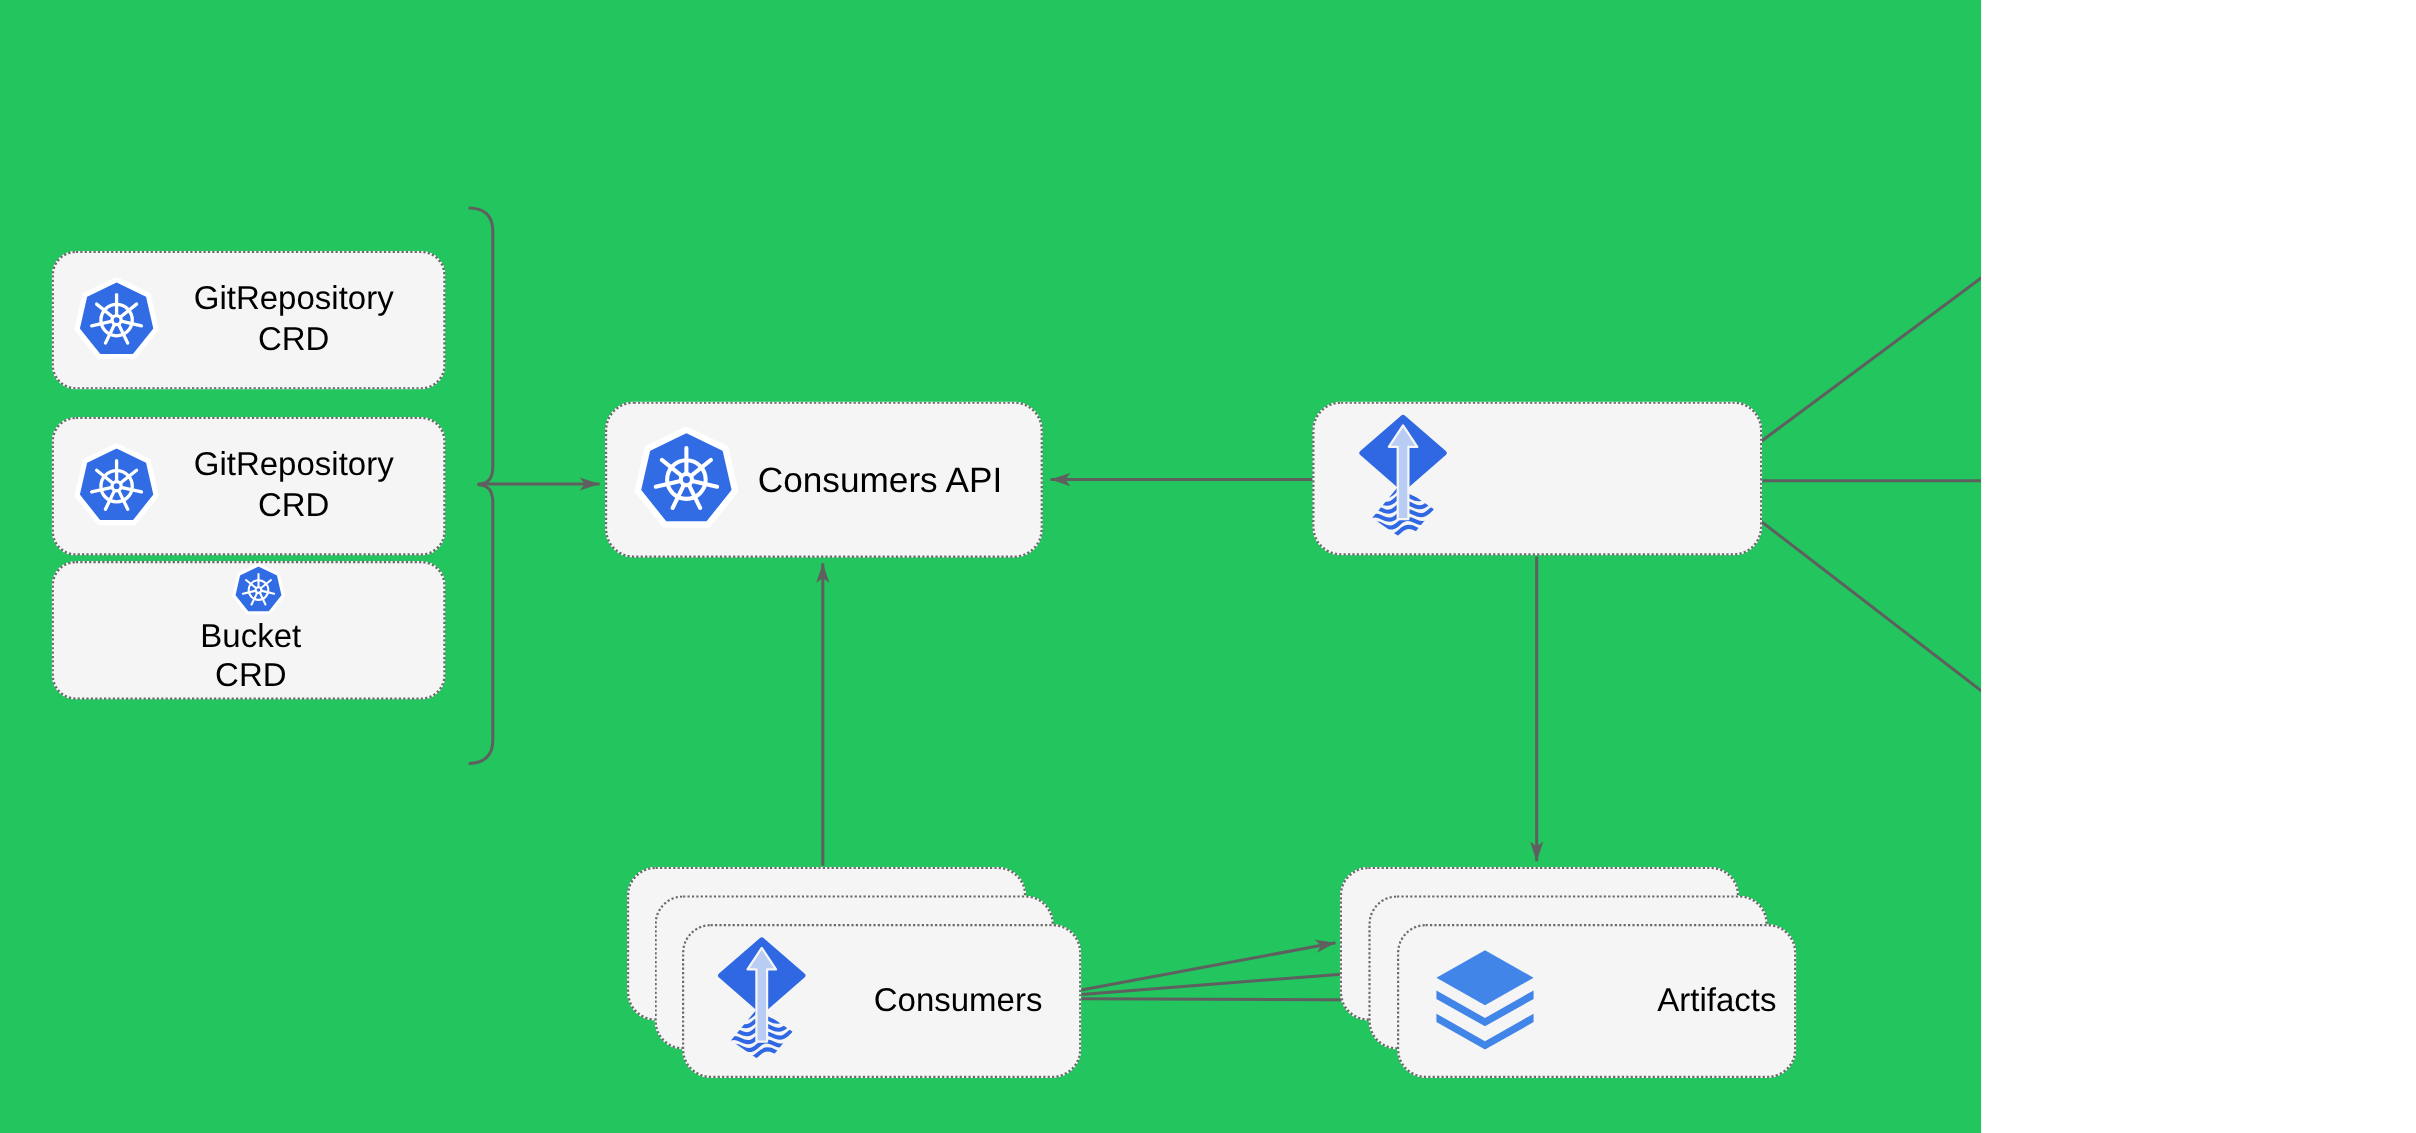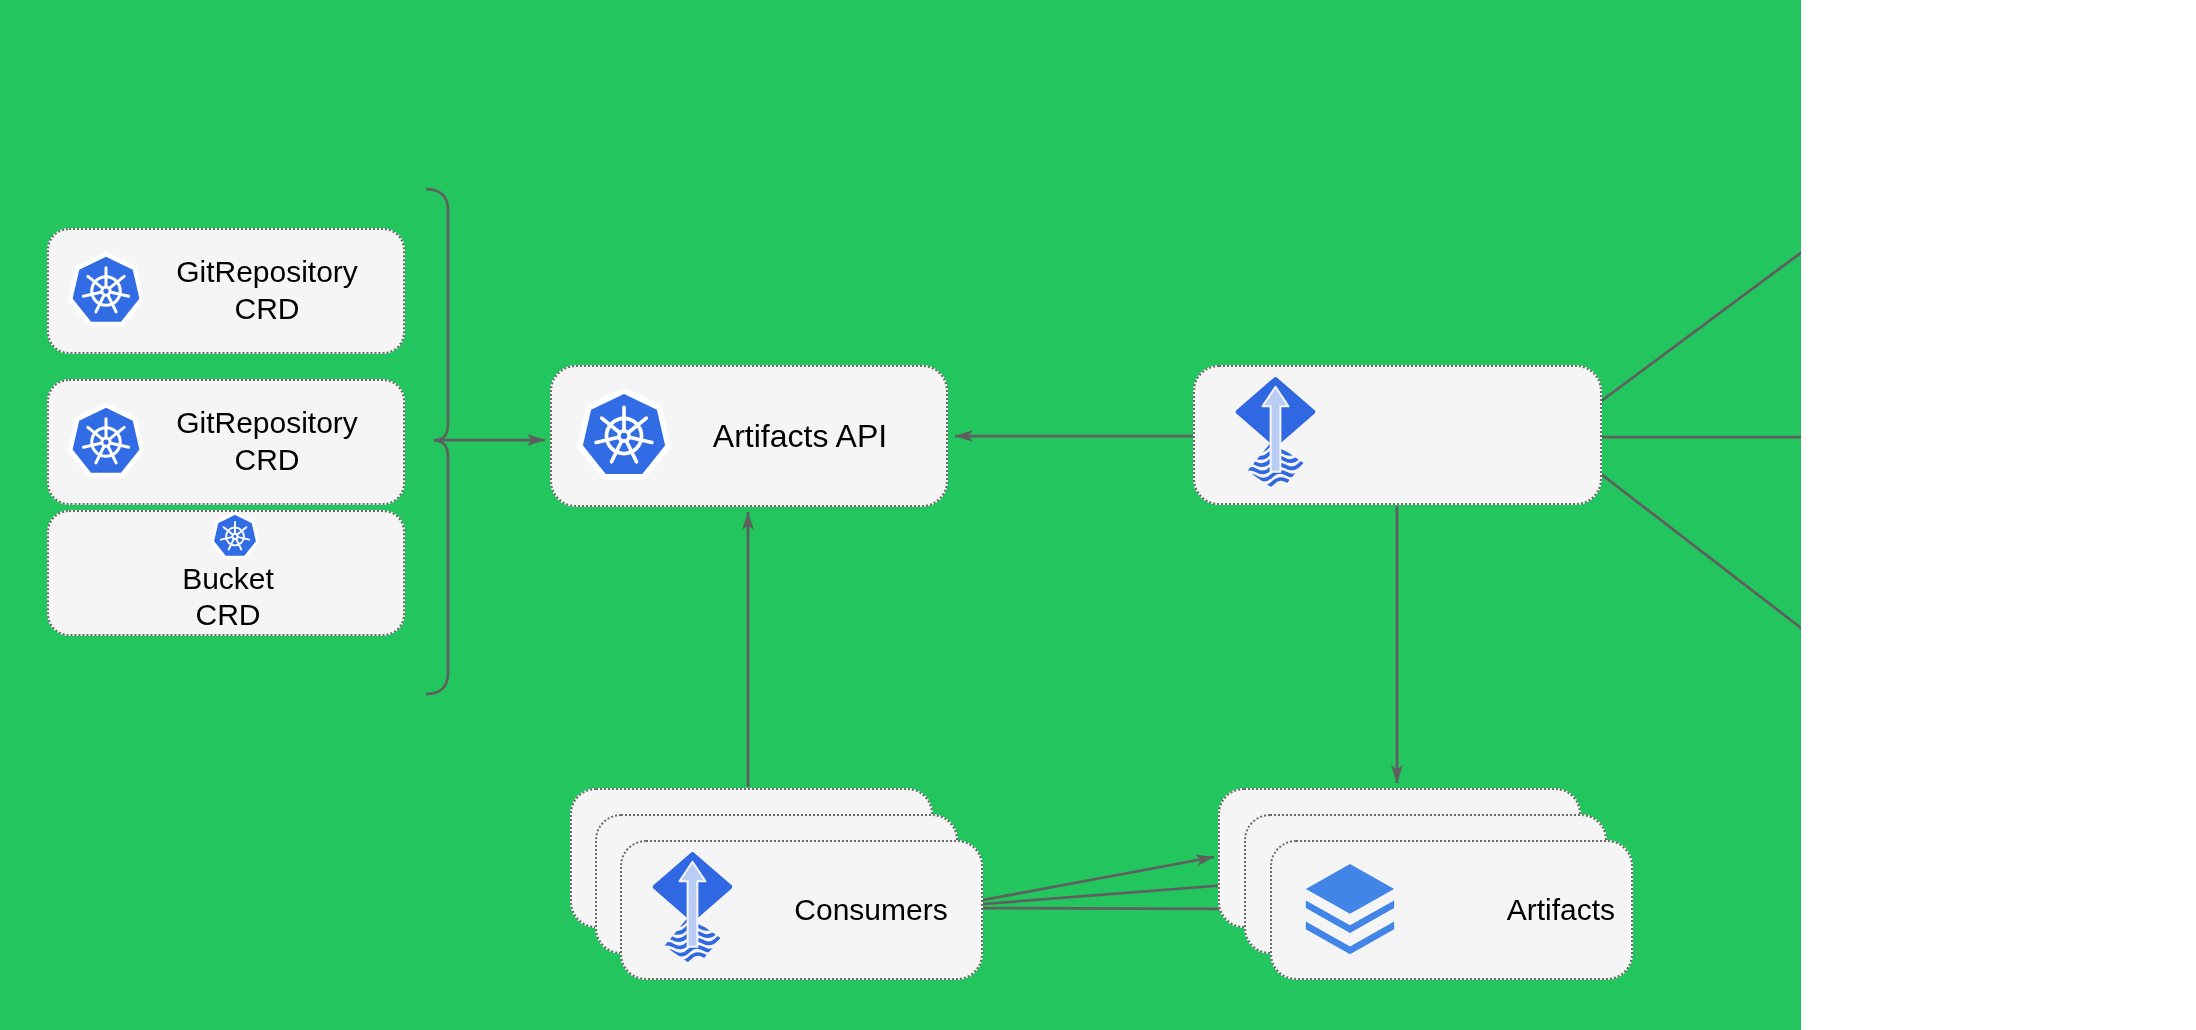--- a/index.html
+++ b/index.html
@@ -164,21 +164,21 @@
     <div class="label">
       <span class="lbl2">Bucket</span>
       <span class="lbl2">CRD</span>
     </div>
   </div>
 
   <div class="node bigbox k8s-api">
     <svg width="96" height="96">
         <use href="#k8s-sym"></use>
       </svg>
-    <div class="label">Artifacts API</div>
+    <div class="label">Consumers API</div>
   </div>
 
   <div class="node bigbox source">
     <svg width="81" height="118">
         <use href="#flux-sym"></use>
       </svg>
   </div>
 
   <div class="node shadowbox" style="left:570px;top:788px;"></div>
   <div class="node shadowbox" style="left:595px;top:814px;"></div>

